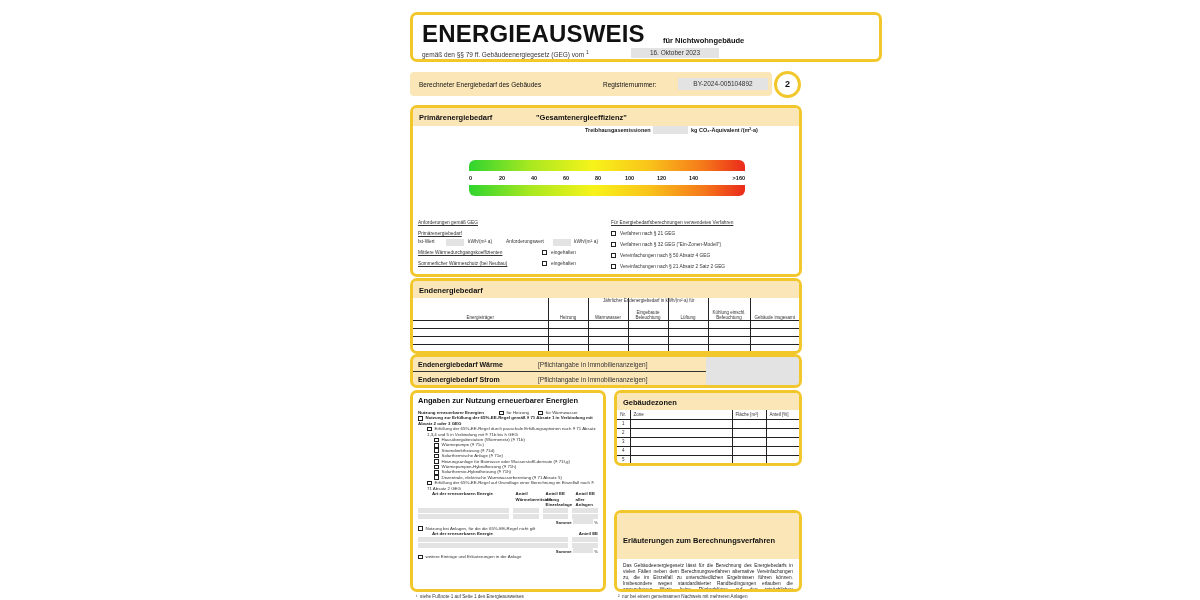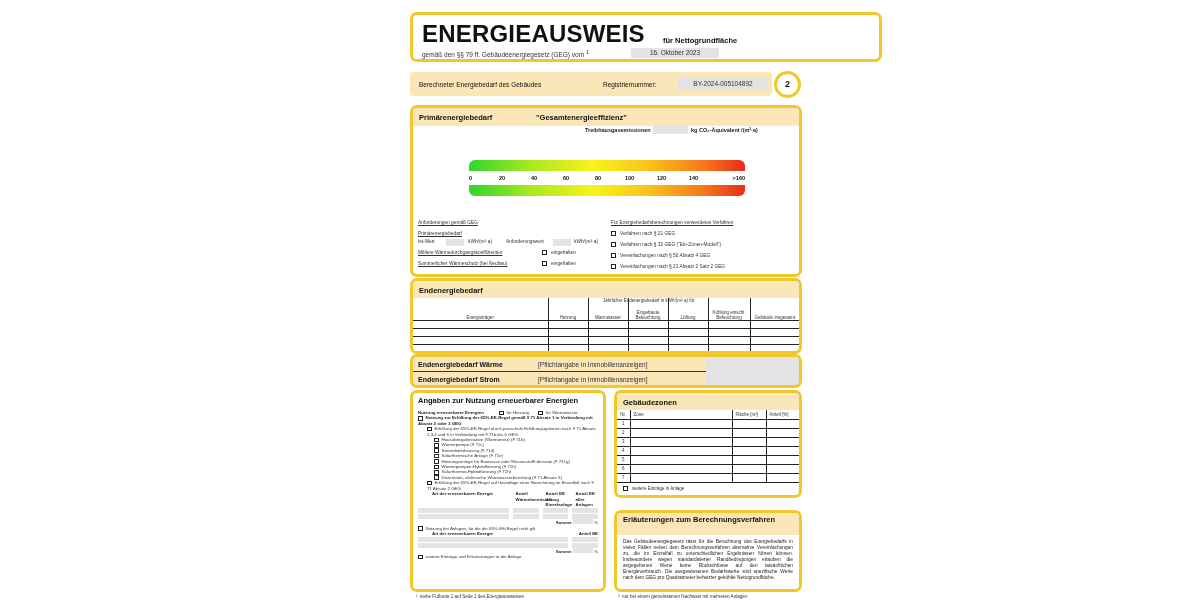--- a/index.html
+++ b/index.html
@@ -82,43 +82,43 @@
   .ren-head { height: 15px; font-size: 7.5px; padding: 3px 5px; }
   .ren-body { padding: 2px 5px; font-size: 4.4px; color: #333; line-height: 5.4px; }
   .ren-body .ind1 { padding-left: 9px; }
   .ren-body .ind2 { padding-left: 16px; }
   .ren-body .cb { width: 4.5px; height: 4.5px; margin-right: 3px; }
   .ren-body b { font-weight: bold; color: #222; }
   .gfield { display: inline-block; background: #e3e3e3; height: 5px; }
   .sum-line { text-align: right; }
 
   
-  .zone-box { left: 204px; top: 378px; width: 188px; height: 108px; }
+  .zone-box { left: 204px; top: 378px; width: 188px; height: 76px; }
   .zone-head { height: 17px; font-size: 7.5px; padding: 5px 6px; }
   table.zt { border-collapse: collapse; width: 100%; font-size: 4.5px; color: #333; }
   table.zt td { border-right: 1px solid #222; border-bottom: 1px solid #222; height: 9px; padding-left: 3px; }
   table.zt td:last-child { border-right: none; }
   table.zt td.n { width: 13px; text-align: center; padding: 0; }
   .zone-more { font-size: 4.5px; padding: 3px 6px; color: #333; }
 
   
   .erl-box { left: 204px; top: 498px; width: 188px; height: 82px; }
-  .erl-head { height: 22px; font-size: 7.5px; padding: 2px 6px; }
+  .erl-head { height: 14px; font-size: 7.5px; padding: 23px 6px; }
   .erl-body { font-size: 4.8px; line-height: 6px; padding: 4px 6px; text-align: justify; color: #222; }
 
   .foot { position: absolute; font-size: 4.6px; color: #333; }
 </style>
 </head>
 <body>
 
 <div class="page">
 
   <div class="box title-box">
     <div class="title-main">ENERGIEAUSWEIS</div>
-    <div class="title-sub">für Nettogrundfläche</div>
+    <div class="title-sub">für Nichtwohngebäude</div>
     <div class="title-law">
       <span>gemäß den §§ 79 ff. Gebäudeenergiegesetz (GEG) vom</span>
       <sup>1</sup>
     </div>
     <div class="date-field">16. Oktober 2023</div>
   </div>
 
   <div class="reg-bar">
     <span class="left">Berechneter Energiebedarf des Gebäudes</span>
     <span class="reglabel">Registriernummer:</span>

